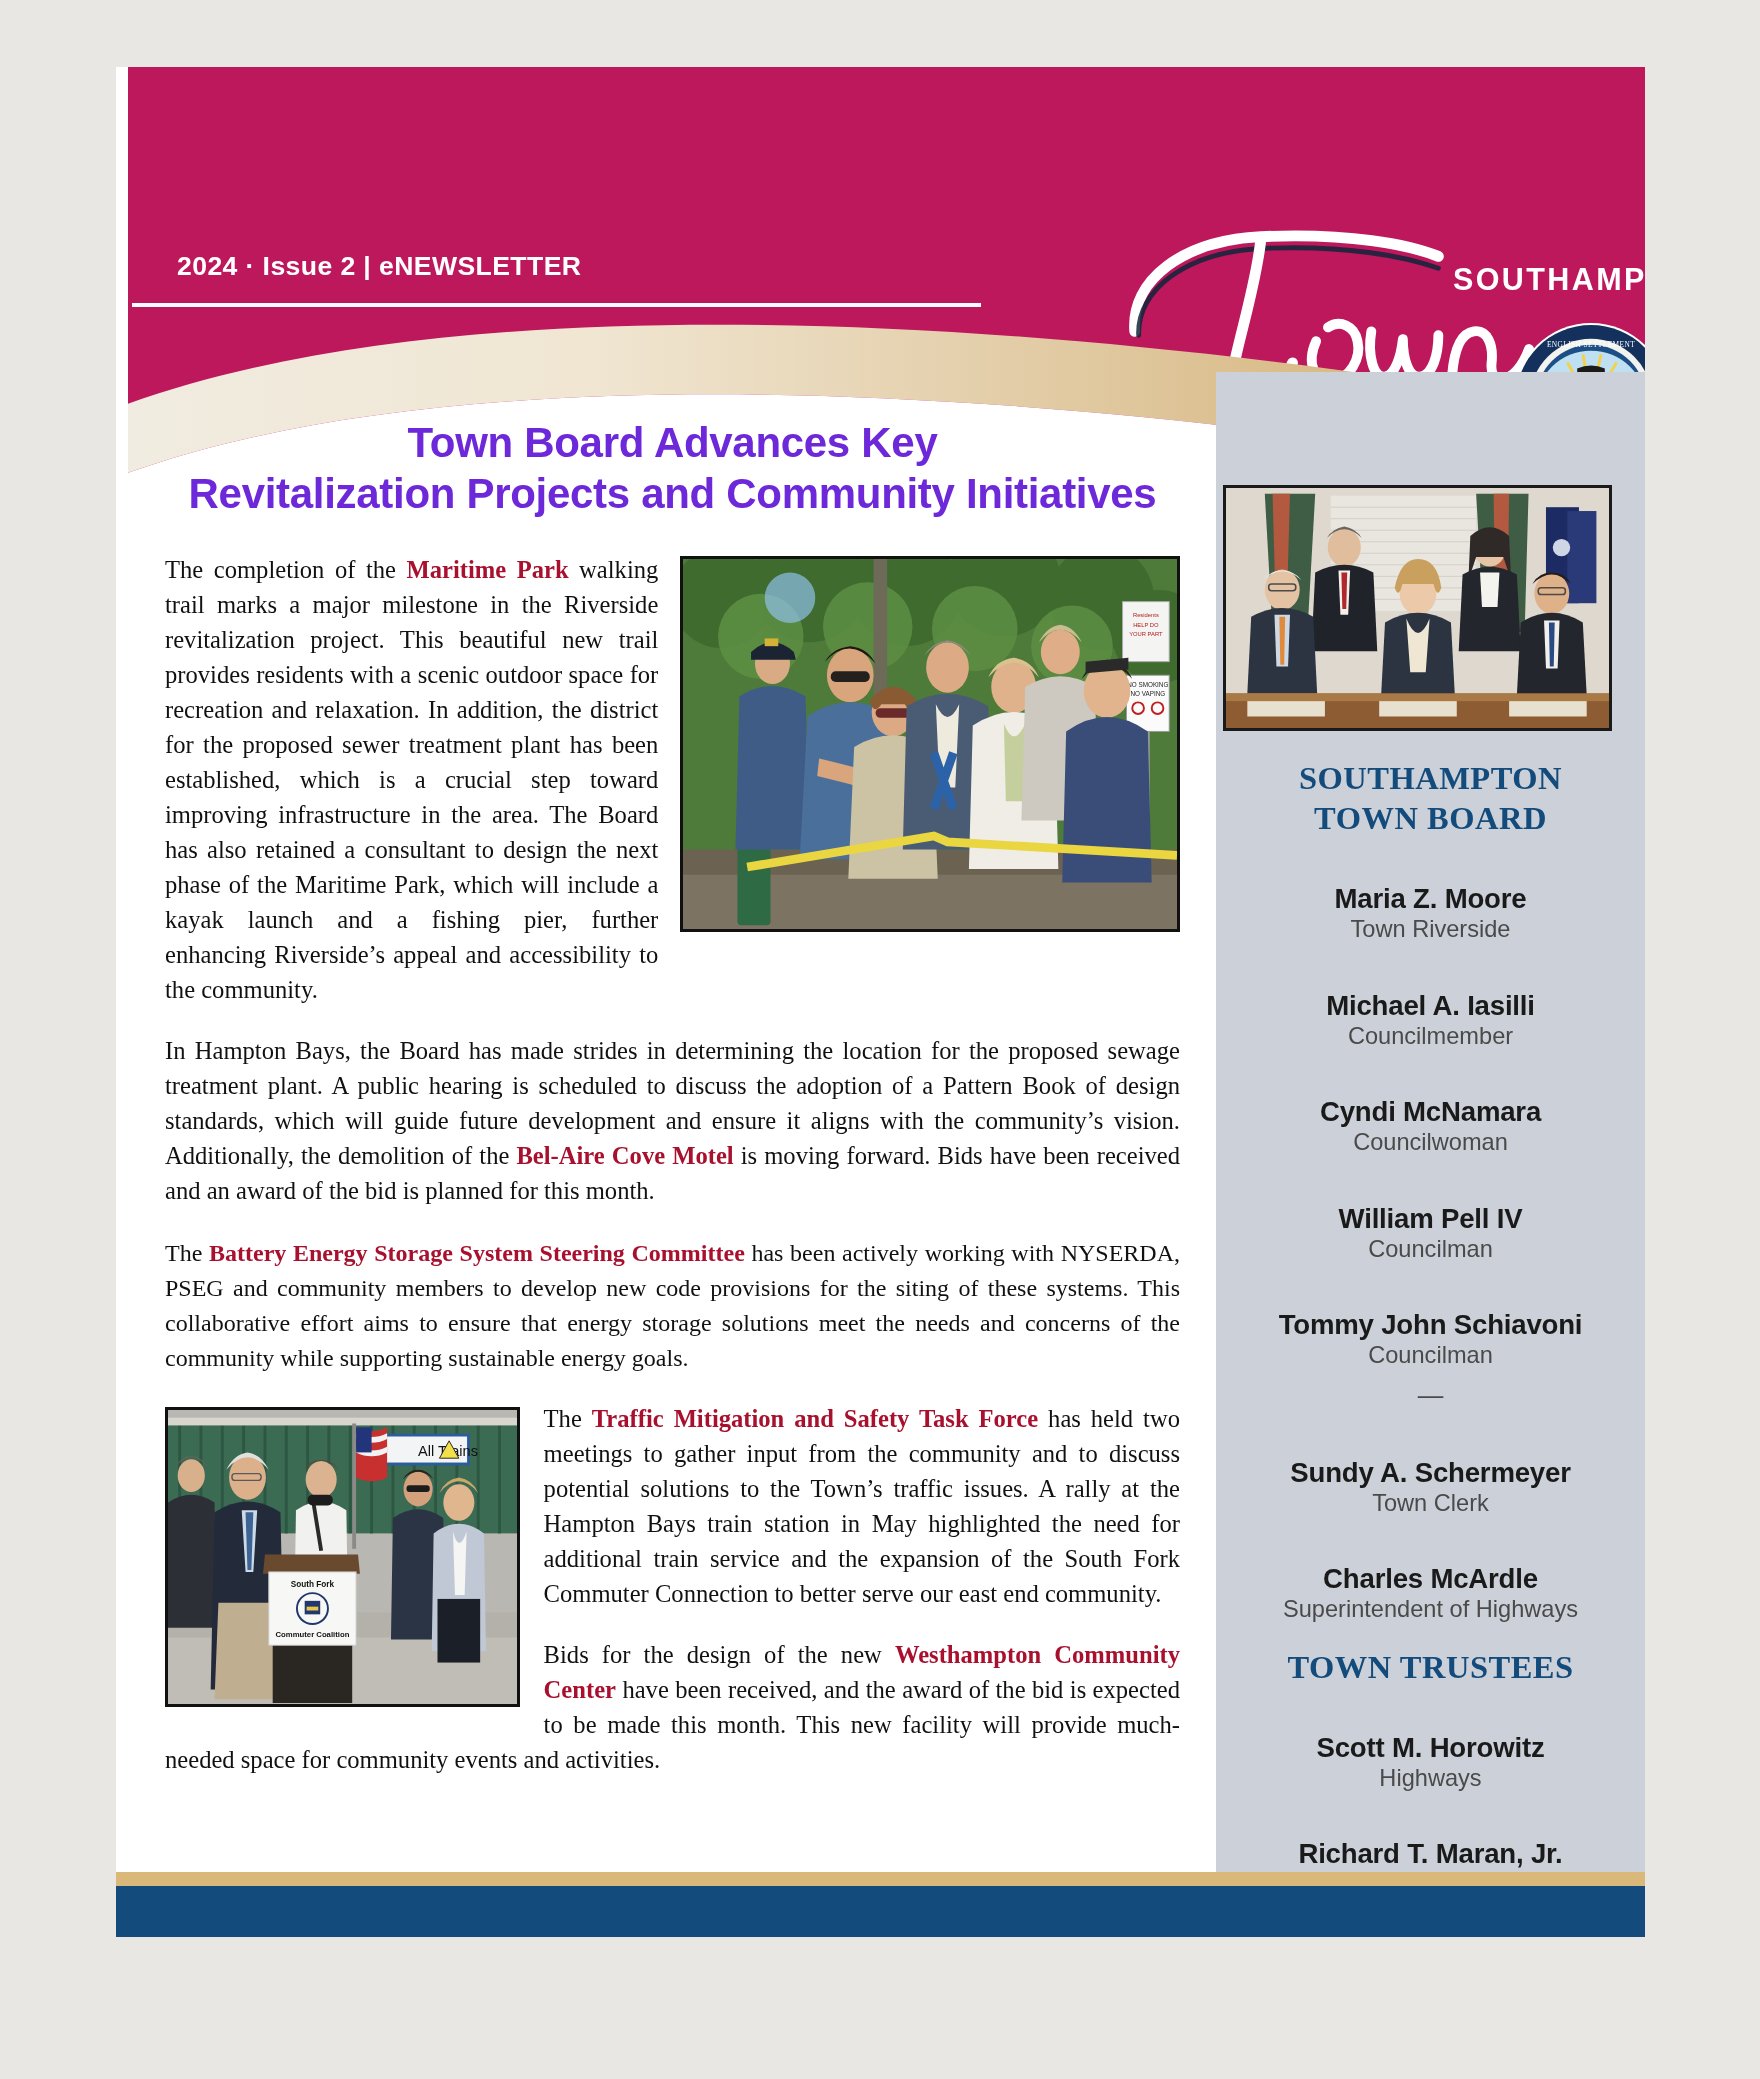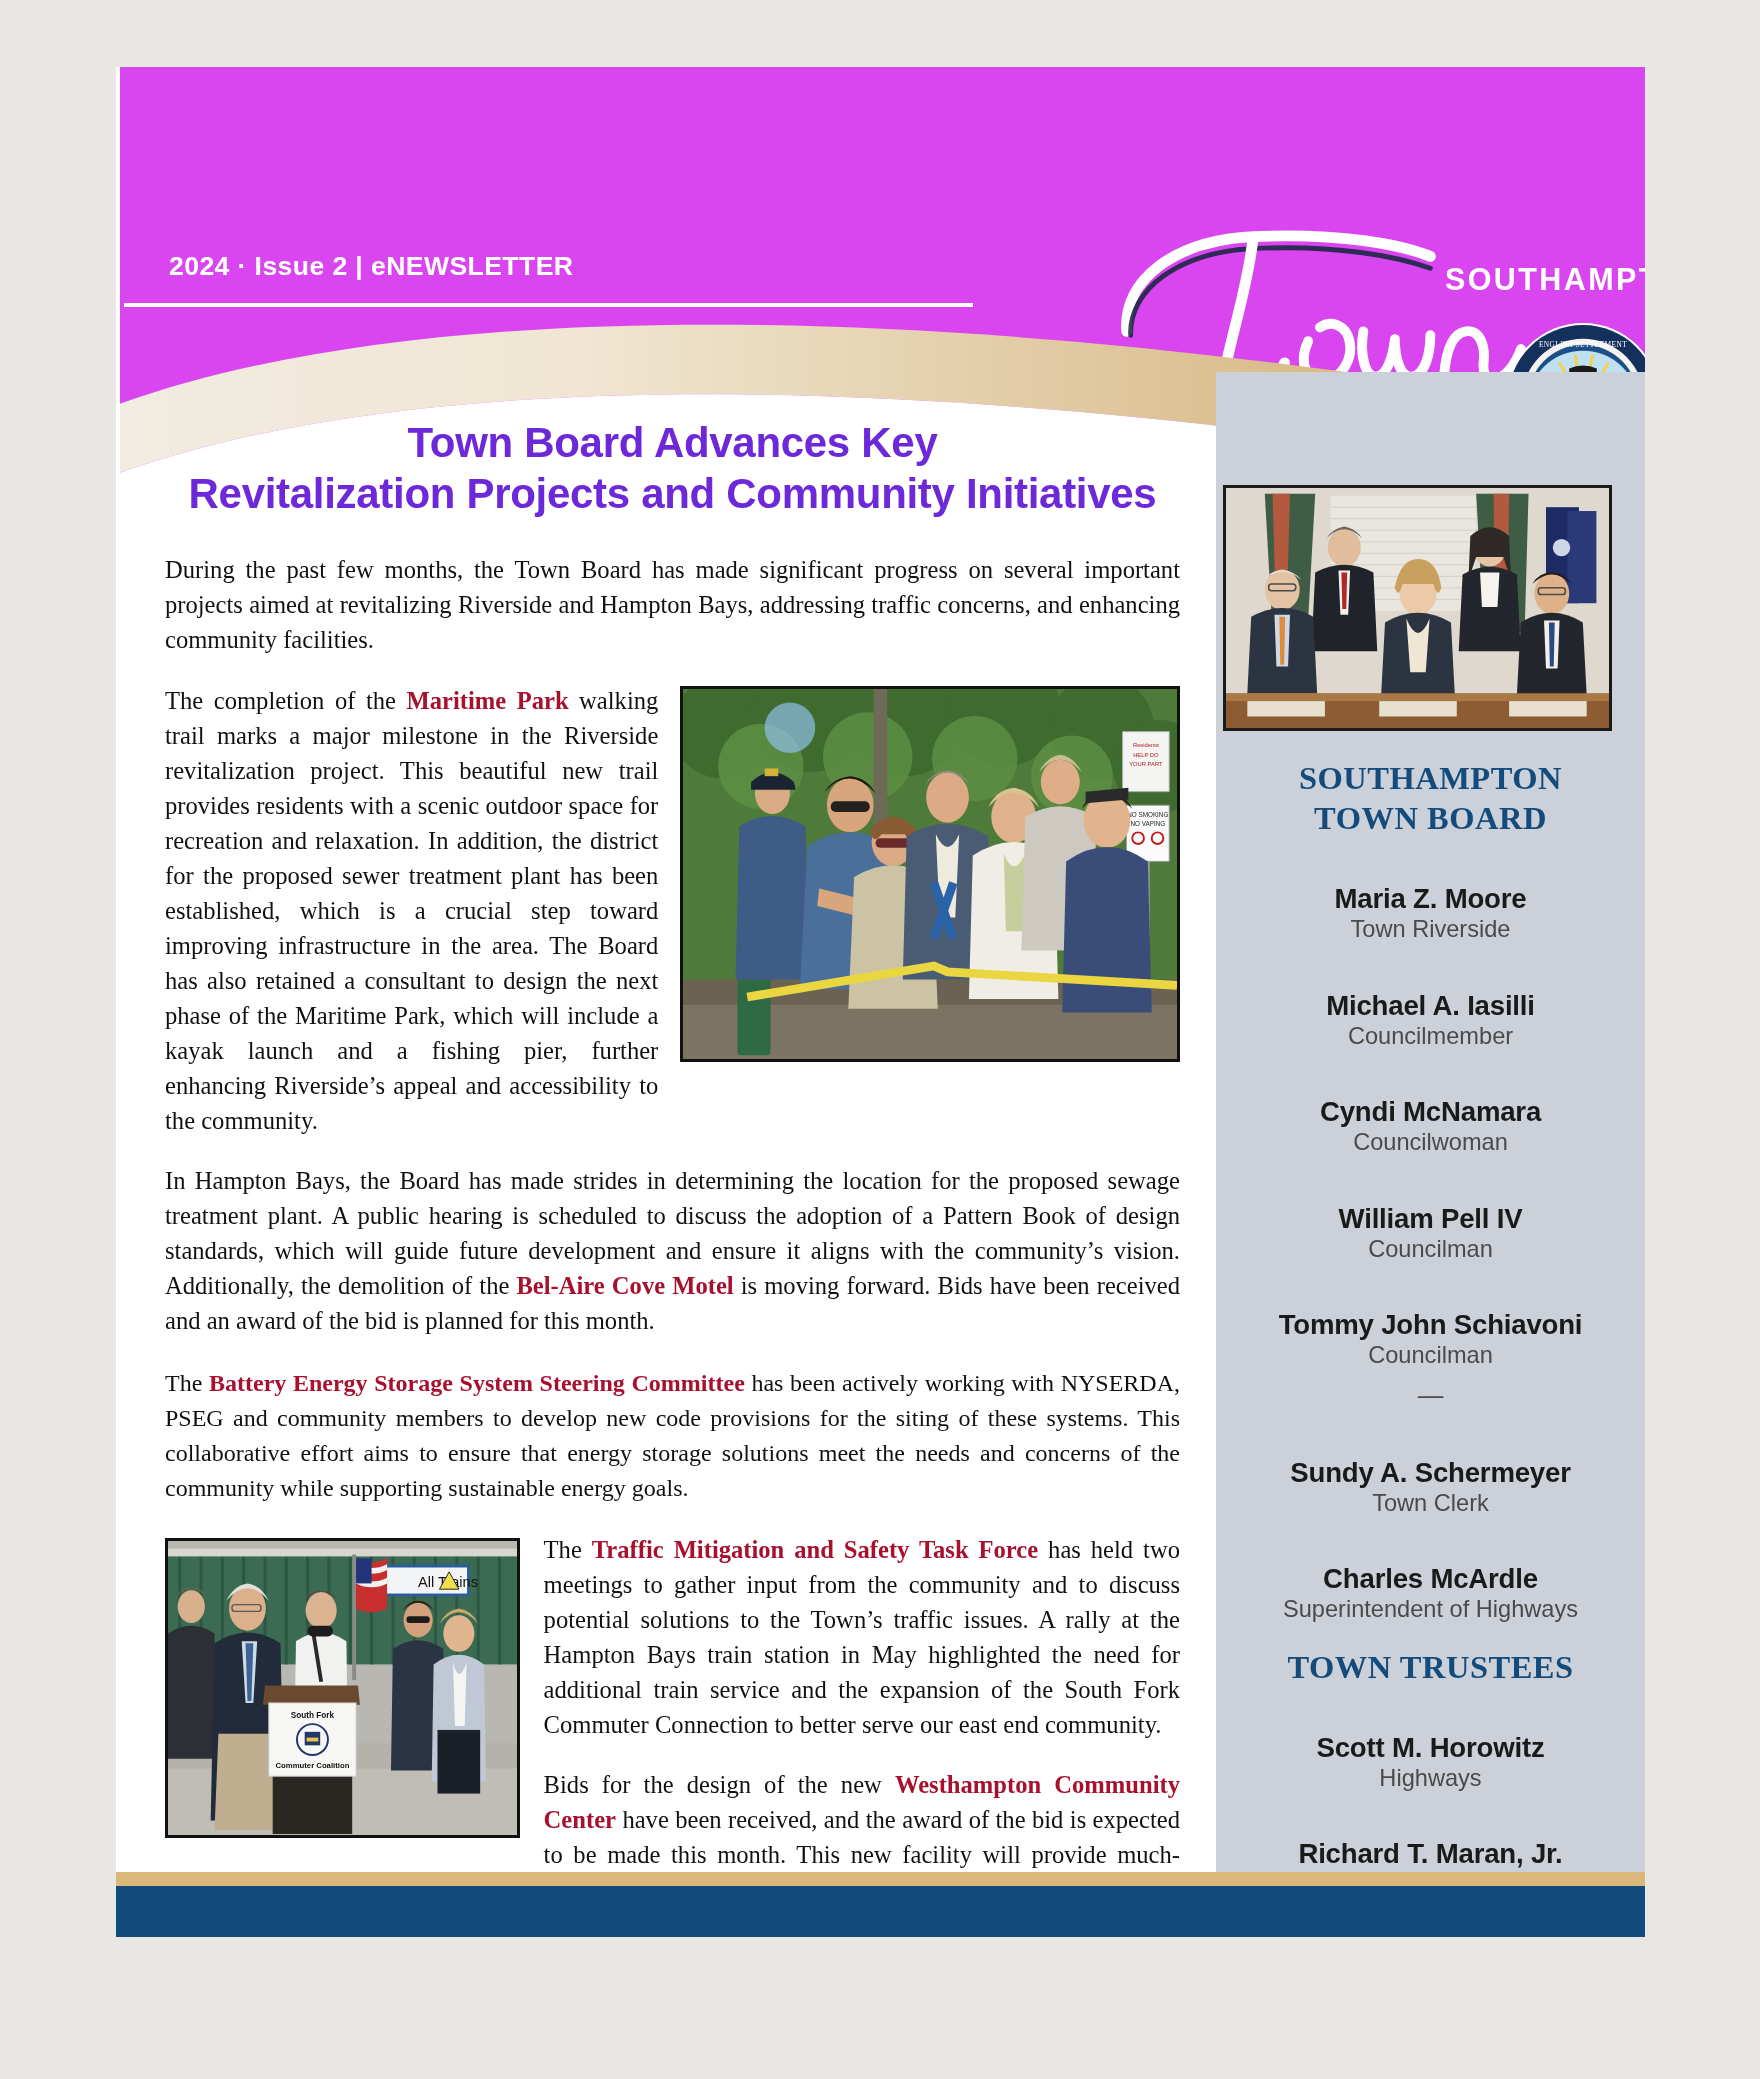--- a/index.html
+++ b/index.html
@@ -21,24 +21,24 @@
     top: 67px;
     width: 1529px;
     height: 1870px;
     background: #ffffff;
     overflow: hidden;
   }
 
   
   .header {
     position: absolute;
-    left: 4px; top: 0;
+    left: 12px; top: 0;
     width: 100%;
     height: 414px;
-    background: #d946ef;
+    background: #be185d;
     overflow: hidden;
   }
   .issue-line {
     position: absolute;
     left: 49px;
     top: 184px;
     color: #ffffff;
     font-size: 26.6px;
     font-weight: bold;
     letter-spacing: 0.4px;
@@ -435,21 +435,20 @@
     </div>
   </div>
 
   <div class="article">
 
     <h1 class="headline">
       <span>Town Board Advances Key</span><br>
       <span>Revitalization Projects and Community Initiatives</span>
     </h1>
 
-    <p class="body-text">During the past few months, the Town Board has made significant progress on several important projects aimed at revitalizing Riverside and Hampton Bays, addressing traffic concerns, and enhancing community facilities.</p>
 
     <div class="photo-ribbon">
       <svg viewBox="0 0 508 382" preserveAspectRatio="none" xmlns="http://www.w3.org/2000/svg" aria-hidden="true">
         <rect width="508" height="382" fill="#4e7a3a"></rect>
 
         <g fill="#3f6b2f">
           <circle cx="40" cy="40" r="52"></circle>
             <circle cx="130" cy="26" r="60"></circle>
           <circle cx="230" cy="34" r="56"></circle>
             <circle cx="330" cy="22" r="58"></circle>

